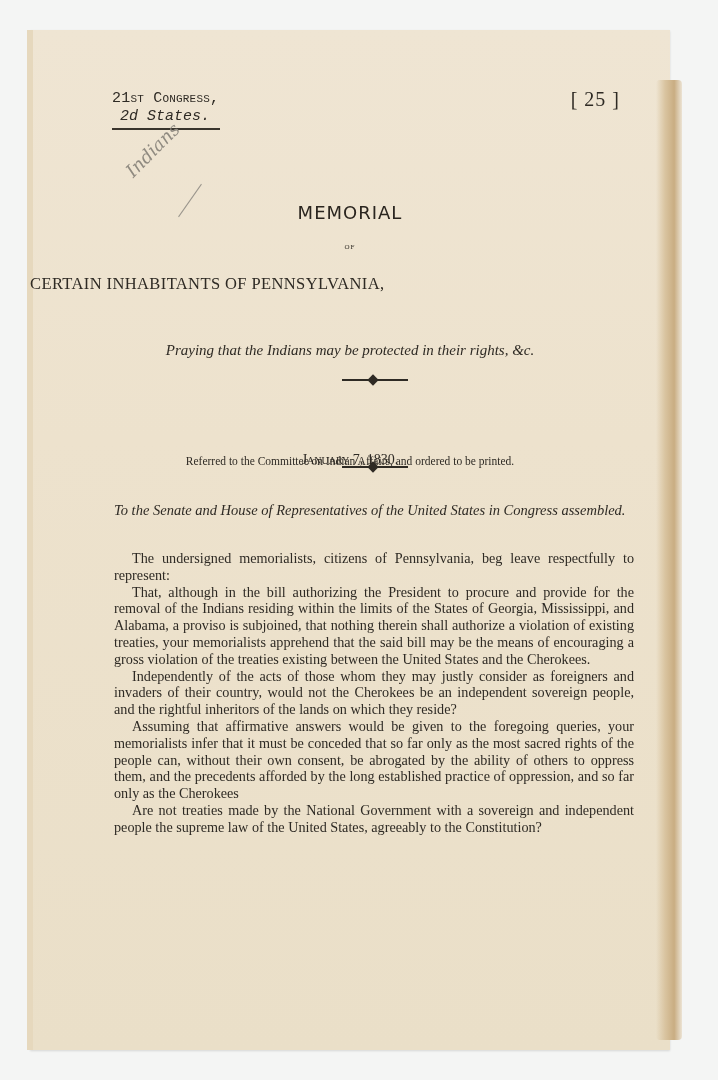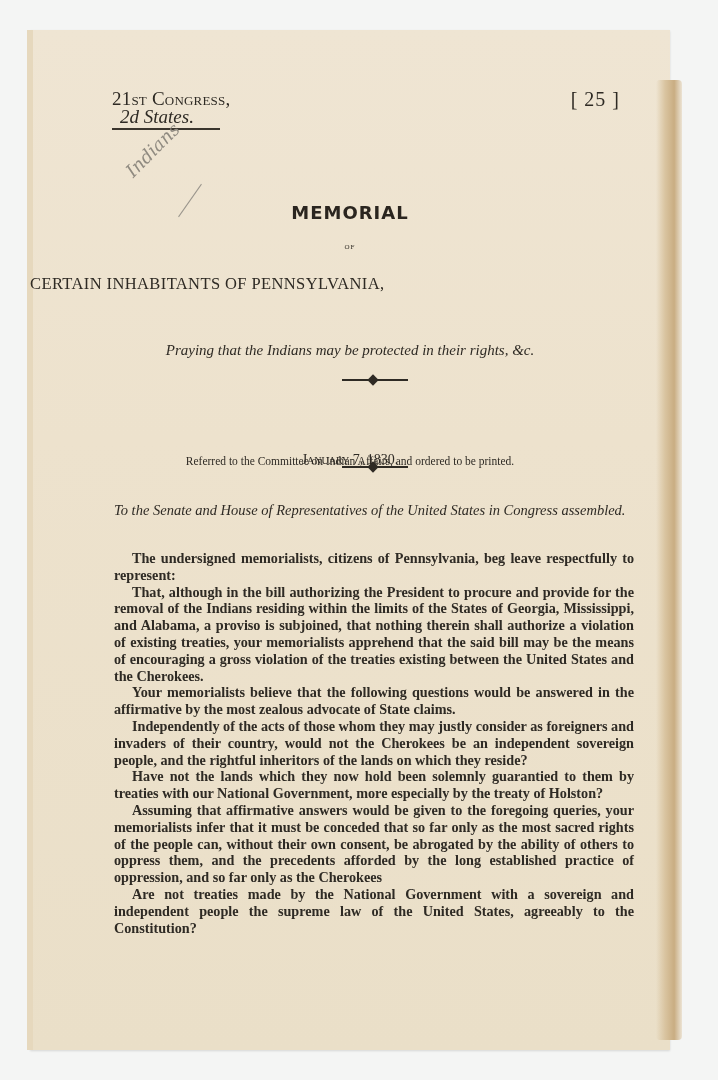--- a/index.html
+++ b/index.html
@@ -14,42 +14,42 @@
     }
     .page::after {
       content: ""; position: absolute; right: -12px; top: 50px; width: 26px; height: 960px;
       background: linear-gradient(90deg, rgba(215,190,150,0.0) 0%, #d9c4a0 35%, #c9ad82 70%, rgba(230,215,190,0.6) 100%);
       border-radius: 4px;
     }
     .page::before {
       content: ""; position: absolute; left: -3px; top: 0; width: 6px; height: 100%;
       background: #e6d8bd;
     }
-    .hdr-left { position: absolute; left: 82px; top: 60px; font-size: 19px; line-height: 18px; }
+    .hdr-left { position: absolute; left: 82px; top: 60px; font-size: 15px; line-height: 18px; font-family: Liberation Mono, monospace; }
     .hdr-left .l1 { font-variant: small-caps; letter-spacing: 0.2px; }
     .hdr-left .l2 { font-style: italic; padding-left: 8px; }
     .hdr-rule { position: absolute; left: 82px; top: 98px; width: 108px; height: 2px; background: #3a352d; }
     .pagenum { position: absolute; right: 50px; top: 58px; font-size: 20px; letter-spacing: 1px; }
     .hand {
       position: absolute; left: 106px; top: 130px; font-family: "DejaVu Serif", serif; font-style: italic;
       font-size: 18px; color: #8f8a80; transform: rotate(-45deg); transform-origin: left bottom;
     }
     .hand-line { position: absolute; left: 140px; top: 170px; width: 40px; height: 1px; background: #9a958c; transform: rotate(-55deg); }
     .title { position: absolute; left: 0; width: 100%; top: 172px; text-align: center;
-      font-family: "DejaVu Sans", sans-serif; font-weight: 700; font-size: 18px; letter-spacing: 1px; color: #2a251f; }
+      font-family: "DejaVu Sans", sans-serif; font-weight: 400; font-size: 18px; letter-spacing: 1px; color: #2a251f; }
     .of { position: absolute; left: 0; width: 100%; top: 213px; text-align: center; font-size: 7px; letter-spacing: 1px; }
     .subtitle { position: absolute; left: 0; width: 100%; top: 244px; text-align: left; font-size: 16.5px; letter-spacing: 0.4px; }
     .praying { position: absolute; left: 0; width: 100%; top: 288px; text-align: center; font-style: italic; font-size: 15px; margin-top: 24px; }
     .orn { position: absolute; left: 312px; width: 66px; height: 2px; background: #2e2a24; }
     .orn::after { content: ""; position: absolute; left: 27px; top: -3px; width: 8px; height: 8px; background: #2e2a24; transform: rotate(45deg); }
     .date { position: absolute; left: 0; width: 100%; top: 398px; text-align: center; font-size: 14px; font-variant: small-caps; margin-top: 24px; }
     .referred { position: absolute; left: 0; width: 100%; top: 425px; text-align: center; font-size: 11.5px; }
     .address { position: absolute; left: 84px; width: 520px; top: 472px; text-align: left; font-style: italic; font-size: 14.5px; line-height: 17px; }
     .body { position: absolute; left: 84px; width: 520px; top: 520px; font-size: 14.2px; line-height: 16.8px; text-align: justify; }
-    .body p { margin: 0; text-indent: 18px; hyphens: manual; font-weight: bold; }
+    .body p { margin: 0; text-indent: 18px; hyphens: manual; }
   </style>
 </head>
 <body>
 
 <div class="page">
   <div class="hdr-left">
     <div class="l1">21st Congress,</div>
     <div class="l2">2d States.</div>
   </div>
   <div class="hdr-rule"></div>
@@ -66,19 +66,17 @@
   <div class="orn" style="top:349px"></div>
   <div class="date">January 7, 1830.</div>
   <div class="referred">Referred to the Committee on Indian Affairs, and ordered to be printed.</div>
   <div class="orn" style="top:436px"></div>
 
   <div class="address">To the Senate and House of Representatives of the United States in Congress assembled.</div>
 
   <div class="body">
     <p>The undersigned memorialists, citizens of Pennsylvania, beg leave respectfully to represent:</p>
     <p>That, although in the bill authorizing the President to procure and provide for the removal of the Indians residing within the limits of the States of Georgia, Mississippi, and Alabama, a proviso is subjoined, that nothing therein shall authorize a violation of existing treaties, your memorialists apprehend that the said bill may be the means of encouraging a gross violation of the treaties existing between the United States and the Cherokees.</p>
-    <p>Your memorialists believe that the following questions would be answered in the affirmative by the most zealous advocate of State claims.</p>
     <p>Independently of the acts of those whom they may justly consider as foreigners and invaders of their country, would not the Cherokees be an independent sovereign people, and the rightful inheritors of the lands on which they reside?</p>
-    <p>Have not the lands which they now hold been solemnly guarantied to them by treaties with our National Government, more especially by the treaty of Holston?</p>
     <p>Assuming that affirmative answers would be given to the foregoing queries, your memorialists infer that it must be conceded that so far only as the most sacred rights of the people can, without their own consent, be abrogated by the ability of others to oppress them, and the precedents afforded by the long established practice of oppression, and so far only as the Cherokees</p>
     <p>Are not treaties made by the National Government with a sovereign and independent people the supreme law of the United States, agreeably to the Constitution?</p>
   </div>
 </div>
 
 </body></html>

